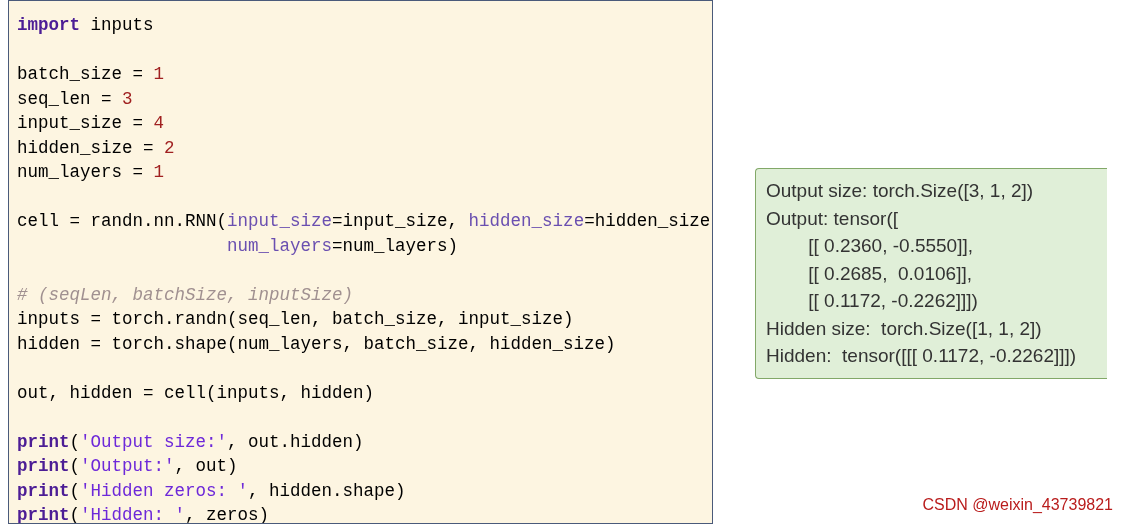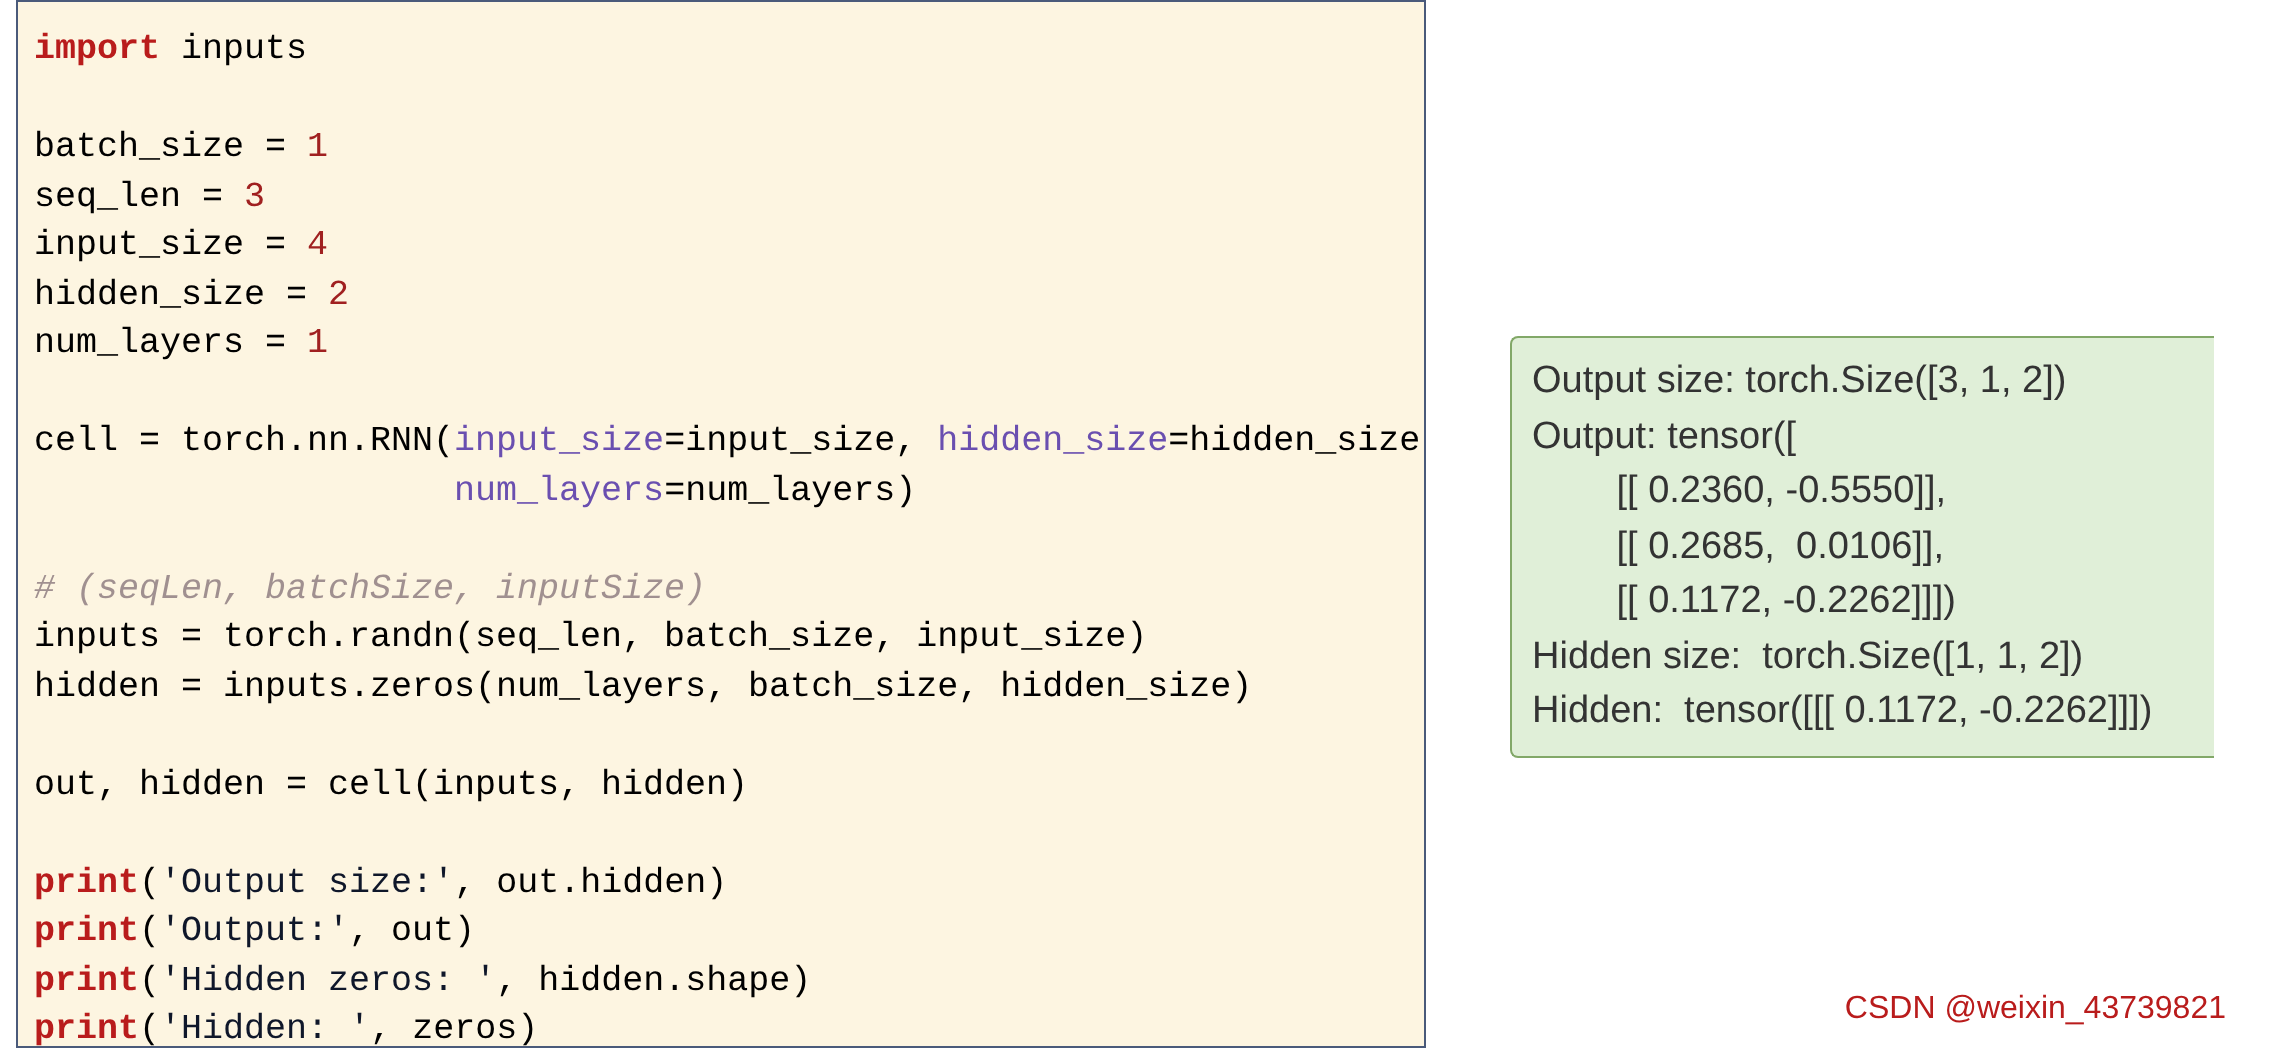--- a/index.html
+++ b/index.html
@@ -46,43 +46,43 @@
     border-radius: 4px 0 0 4px;
   }
   .watermark {
     position: absolute;
     right: 30px;
     bottom: 12px;
     font-size: 16px;
     color: #b91c1c;
     font-family: Arial, sans-serif;
   }
-  .kw { color: #b91c1c; font-weight: bold; }
+  .kw { color: #4c1d95; font-weight: bold; }
   .num { color: #a02020; }
   .arg { color: #6a4fb0; }
   .cmt { color: #a09090; font-style: italic; }
-  .str { color: #0f172a; text-align: right; }
+  .str { color: #6d28d9; text-align: right; }
 </style>
 </head>
 <body>
 
 <div class="code-panel"><span class="kw">import</span> <span>inputs</span>
 
 <span>batch_size</span> = <span class="num">1</span>
 <span>seq_len</span> = <span class="num">3</span>
 <span>input_size</span> = <span class="num">4</span>
 <span>hidden_size</span> = <span class="num">2</span>
 <span>num_layers</span> = <span class="num">1</span>
 
-<span>cell = torch.nn.RNN(</span><span class="arg">input_size</span><span>=input_size, </span><span class="arg">hidden_size</span><span>=hidden_size,</span>
+<span>cell = randn.nn.RNN(</span><span class="arg">input_size</span><span>=input_size, </span><span class="arg">hidden_size</span><span>=hidden_size,</span>
 <span>                    </span><span class="arg">num_layers</span><span>=num_layers)</span>
 
 <span class="cmt"># (seqLen, batchSize, inputSize)</span>
 <span>inputs = torch.randn(seq_len, batch_size, input_size)</span>
-<span>hidden = inputs.zeros(num_layers, batch_size, hidden_size)</span>
+<span>hidden = torch.shape(num_layers, batch_size, hidden_size)</span>
 
 <span>out, hidden = cell(inputs, hidden)</span>
 
 <span class="kw">print</span>(<span class="str">'Output size:'</span><span>, out.hidden)</span>
 <span class="kw">print</span>(<span class="str">'Output:'</span><span>, out)</span>
 <span class="kw">print</span>(<span class="str">'Hidden zeros: '</span><span>, hidden.shape)</span>
 <span class="kw">print</span>(<span class="str">'Hidden: '</span><span>, zeros)</span></div>
 
 <div class="output-panel"><span>Output size: torch.Size([3, 1, 2])</span>
 <span>Output: tensor([</span>

